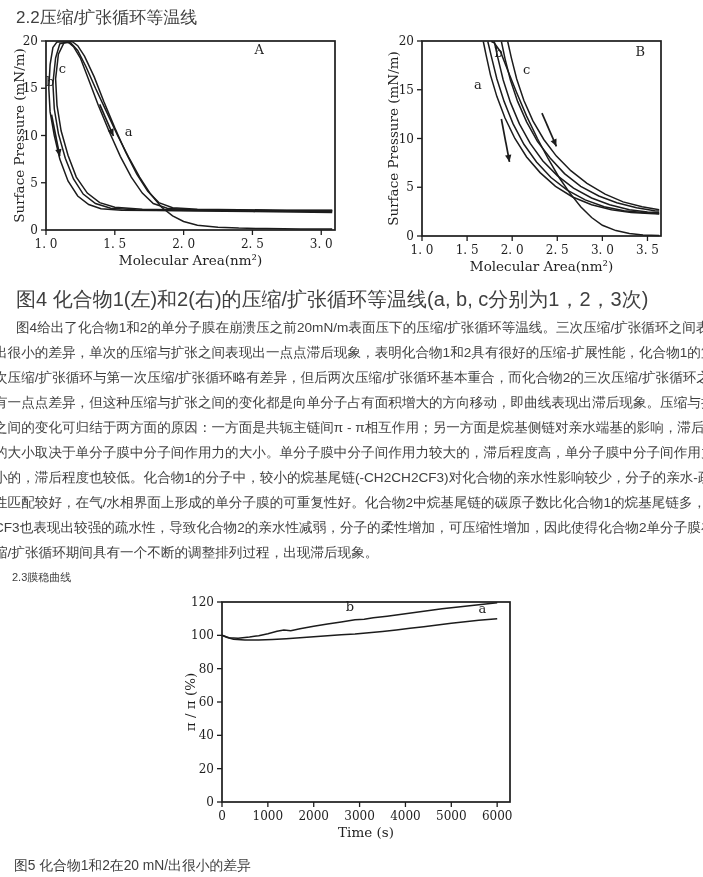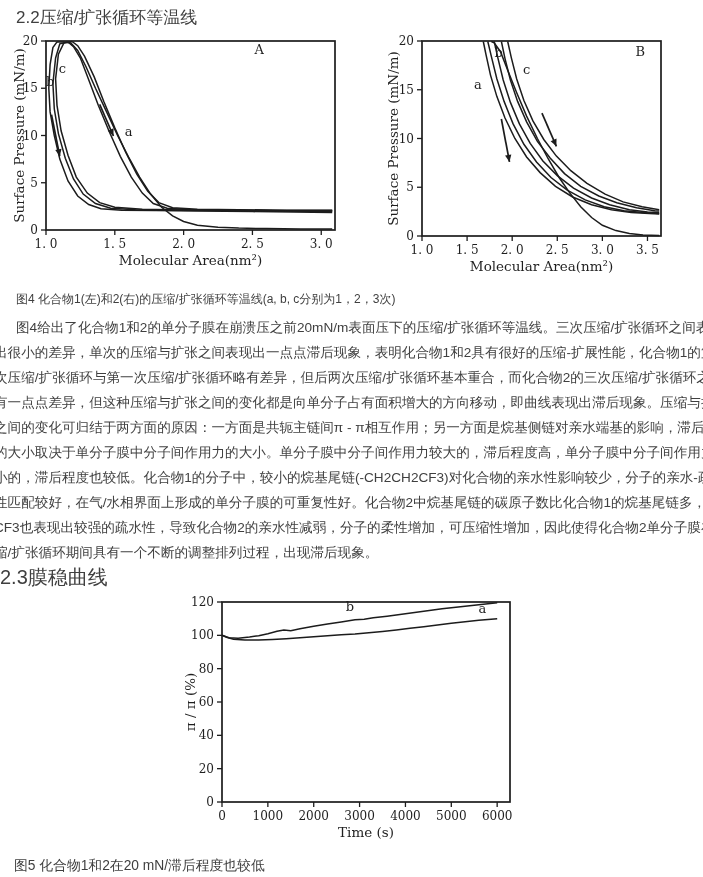--- a/index.html
+++ b/index.html
@@ -5,25 +5,25 @@
   html,body{margin:0;padding:0;overflow-x:hidden}
   body{
     width:703px;height:877px;background:#ffffff;
     font-family:"Liberation Sans",sans-serif;
     color:#3f3f3f;position:relative;
   }
   .h-sec{font-size:17px;line-height:19px;margin:8px 0 0 16px;white-space:nowrap}
   .figrow{display:flex;align-items:flex-start;margin-top:2px}
   .chart-a{margin-left:12px}
   .chart-b{margin-left:44px}
-  .caption{font-size:12px;line-height:19px;margin:9px 0 0 16px;white-space:nowrap}
+  .caption{font-size:20px;line-height:19px;margin:9px 0 0 16px;white-space:nowrap}
   .para{margin-top:6px}
   .pline{font-size:13.6px;line-height:25px;height:25px;white-space:nowrap;margin-left:-6px}
   .pline.indent{margin-left:16px}
-  .h23{font-size:20px;line-height:25px;height:25px;margin-left:0;white-space:nowrap}
+  .h23{font-size:11px;line-height:25px;height:25px;margin-left:12px;white-space:nowrap}
   .fig5wrap{margin-left:183px;margin-top:2px}
   .cap5{font-size:13.8px;line-height:19px;margin:6px 0 0 14px;white-space:nowrap}
   svg{display:block}
   .tick{font:12px "DejaVu Serif",serif;fill:#1f1f1f}
   .axis{font:13.5px "DejaVu Serif",serif;fill:#1f1f1f}
   .clabel{font:13px "DejaVu Serif",serif;fill:#1f1f1f}
 </style>
 </head>
 <body>
 
@@ -162,13 +162,13 @@
       <text x="31" y="14" text-anchor="end" class="tick">120</text>
       <text x="183" y="245" text-anchor="middle" class="axis">Time (s)</text>
       <text x="12" y="110" text-anchor="middle" class="axis" transform="rotate(-90 12 110)">π / π (%)</text>
       <path d="M39.0 43.3 L45.9 45.8 L55.1 46.3 L66.5 45.0 L75.7 43.7 L84.9 41.7 L94.0 39.2 L100.9 38.0 L107.8 38.7 L117.0 36.7 L130.7 34.2 L144.5 32.0 L158.2 30.0 L172.0 27.8 L181.2 27.3 L190.3 25.8 L204.1 24.2 L222.4 21.7 L240.8 19.2 L259.1 16.7 L277.5 14.7 L295.8 12.8 L314.2 10.8" fill="none" stroke="#1c1c1c" stroke-width="1.5"></path>
       <path d="M39.0 43.3 L43.6 45.3 L50.5 47.3 L61.9 48.0 L75.7 48.0 L89.4 47.5 L103.2 46.7 L117.0 45.7 L130.7 44.7 L144.5 43.7 L158.2 42.8 L172.0 42.0 L185.8 40.8 L199.5 39.5 L213.3 38.0 L227.0 36.3 L240.8 34.7 L254.5 33.0 L268.3 31.3 L282.1 29.7 L295.8 28.3 L314.2 26.7" fill="none" stroke="#1c1c1c" stroke-width="1.5"></path>
       <text x="166.94904458598728" y="19.166666666666657" text-anchor="middle" class="clabel">b</text>
       <text x="299.484076433121" y="20.833333333333343" text-anchor="middle" class="clabel">a</text>
     </svg>
 </div>
 
-<div class="cap5">图5 化合物1和2在20 mN/滞后程度也较低</div>
+<div class="cap5">图5 化合物1和2在20 mN/出很小的差异</div>
 
 </body></html>

